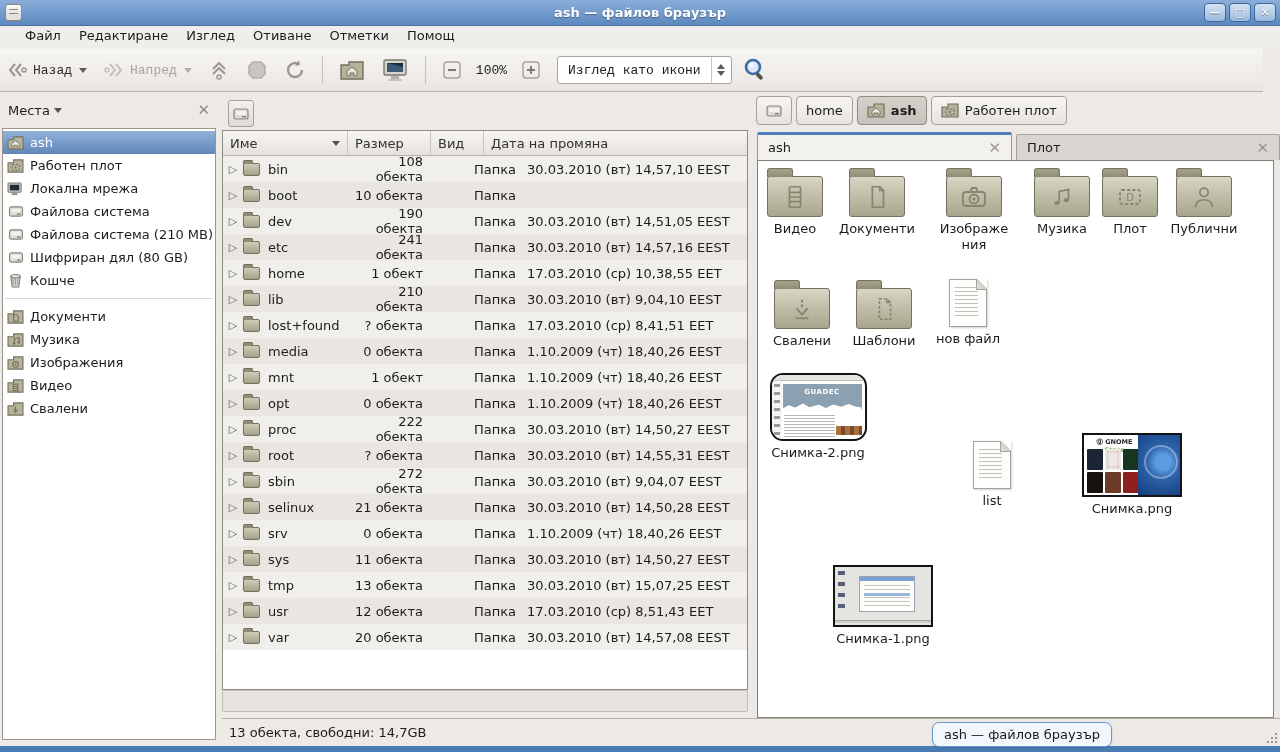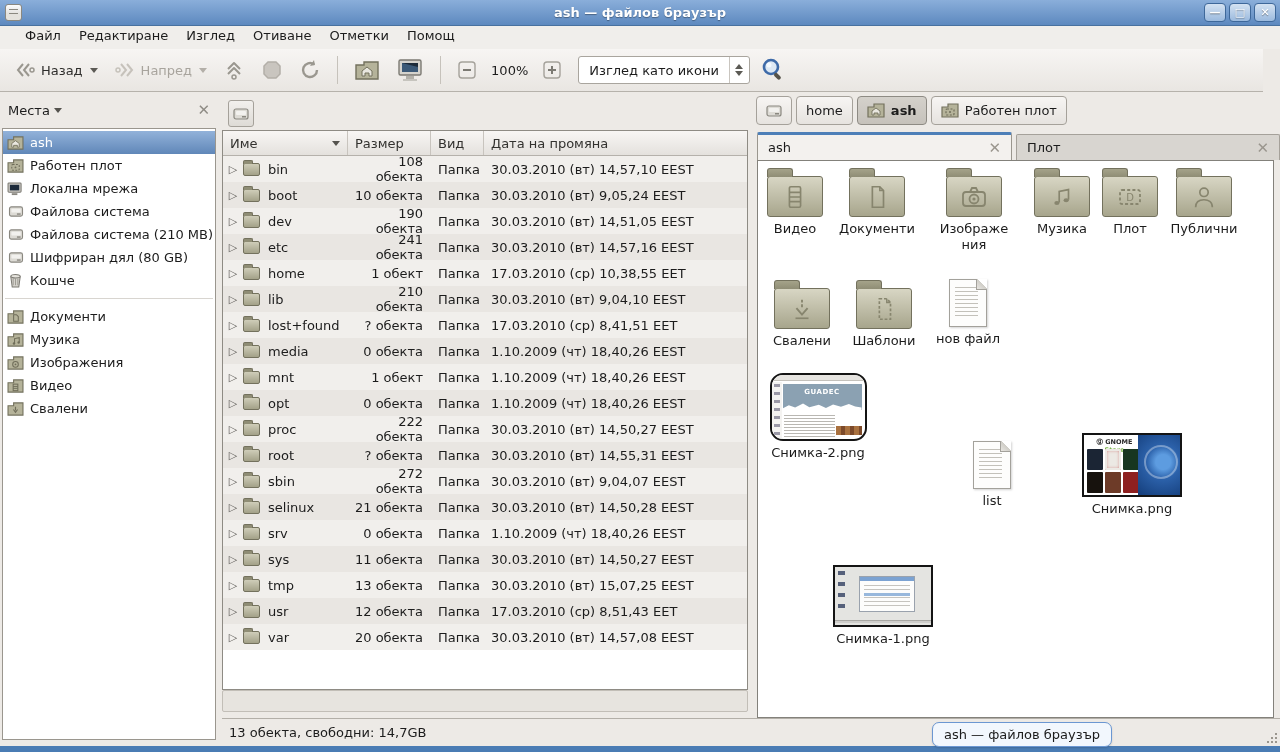--- a/index.html
+++ b/index.html
@@ -24,21 +24,21 @@
     display:flex; align-items:center; justify-content:center; text-shadow:0 1px 1px rgba(0,0,0,.4); }
 
   
   .menubar { position:absolute; left:0; top:26px; right:0; height:23px; background:#f0eeeb;
     display:flex; align-items:flex-start; padding-left:16px; }
   .menu-item { padding:2px 9px; }
 
   
   .toolbar { position:absolute; left:0; top:49px; right:17px; height:43px;
     background:linear-gradient(#f7f5f3,#e9e6e2); border-bottom:1px solid #b6b2ab;
-    display:flex; align-items:center; padding-left:8px; gap:4px; }
+    display:flex; align-items:center; gap:4px;font-family:Liberation Mono, monospace; }
   .tbtn { display:flex; align-items:center; gap:5px; padding:5px 6px; border-radius:3px; }
   .tbtn .lbl { color:#2e2d2b; }
   .tbtn.disabled .lbl { color:#a8a49d; }
   .tsep { width:1px; height:28px; background:#c6c2bb; margin:0 6px; }
   .chev-dn { width:0; height:0; border-left:4px solid transparent; border-right:4px solid transparent;
     border-top:5px solid #5c5a55; margin-left:2px; }
   .chev-dn.dis { border-top-color:#b3afa8; }
   .zoomtext { padding:0 4px; }
   .combo { display:flex; align-items:center; height:28px; background:#fff;
     border:1px solid #a9a59e; border-radius:3px; margin-left:6px; }
@@ -80,21 +80,21 @@
   .trow { display:flex; align-items:center; height:26px; }
   .trow.even { background:#f1efec; }
   .trow.odd { background:#e9e6e2; }
   .exp { width:20px; text-align:center; color:#5a5854; font-size:11px; }
   .fico { position:relative; width:17px; height:13px; margin-right:8px;
     background:linear-gradient(#cfcdb9,#a3a188); border:1px solid #73715d; border-radius:2px; }
   .fico::before { content:""; position:absolute; left:-1px; top:-4px; width:8px; height:3px;
     background:#8f8d75; border:1px solid #73715d; border-bottom:none; border-radius:2px 2px 0 0; }
   .c-name { width:80px; }
   .c-size { width:83px; text-align:right; padding-right:8px; }
-  .c-type { width:53px; padding-left:7px; }
+  .c-type { width:53px; padding-left:7px;margin-left:36px; }
   .c-date { flex:1; padding-left:7px; }
   .hscroll { position:absolute; left:0; right:0; top:598px; height:22px;
     background:#e7e4df; border:1px solid #c2beb7; border-radius:2px; }
 
   
   .statusbar { position:absolute; left:222px; right:0; bottom:6px; height:28px;
     background:#edeae6; border-top:1px solid #b3afa8; display:flex; align-items:center; padding-left:7px; }
 
   
   .rightpane { position:absolute; left:752px; top:92px; width:528px; bottom:34px; }
@@ -444,21 +444,20 @@
             <span class="c-size">108 обекта</span>
             <span class="c-type">Папка</span>
             <span class="c-date">30.03.2010 (вт) 14,57,10 EEST</span>
           </div>
           <div class="trow odd">
             <span class="exp">▷</span>
             <span class="fico"></span>
             <span class="c-name">boot</span>
             <span class="c-size">10 обекта</span>
             <span class="c-type">Папка</span>
-            <span class="c-date">30.03.2010 (вт)  9,05,24 EEST</span>
           </div>
           <div class="trow even">
             <span class="exp">▷</span>
             <span class="fico"></span>
             <span class="c-name">dev</span>
             <span class="c-size">190 обекта</span>
             <span class="c-type">Папка</span>
             <span class="c-date">30.03.2010 (вт) 14,51,05 EEST</span>
           </div>
           <div class="trow odd">

